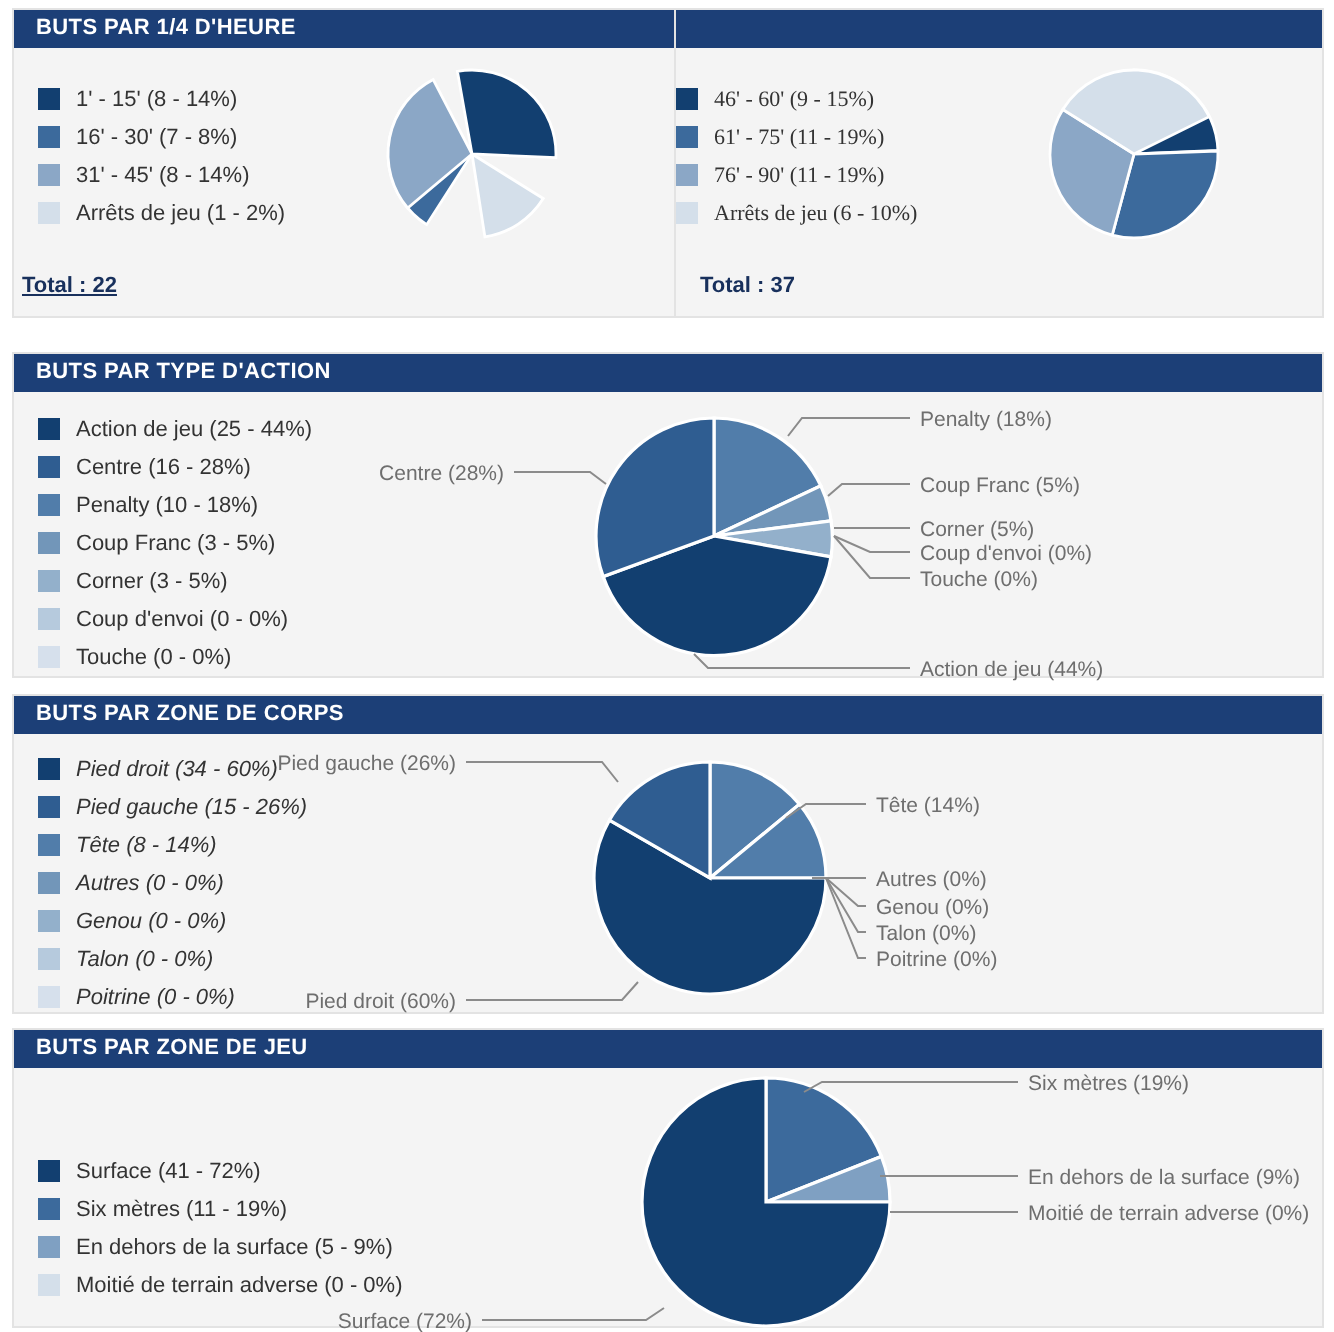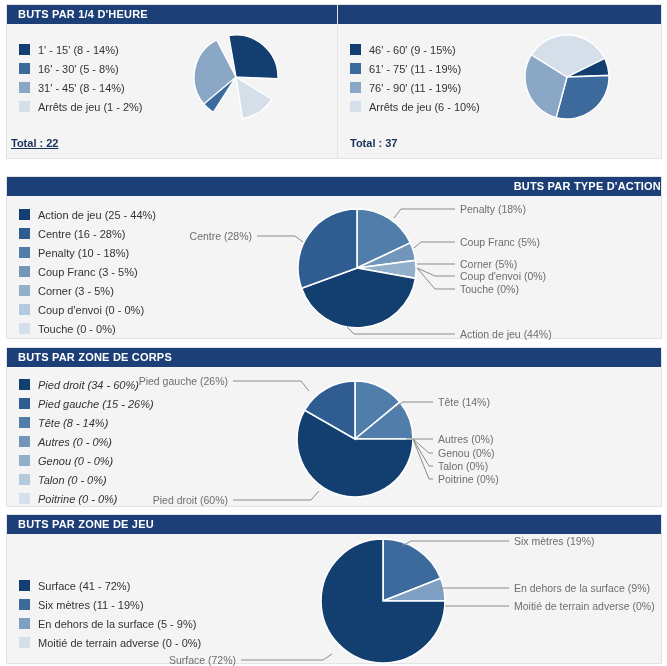--- a/index.html
+++ b/index.html
@@ -44,21 +44,21 @@
   <div class="card" style="left:6px;top:4px;width:379px;height:155px;">
     <div class="hdr">BUTS PAR 1/4 D'HEURE</div>
     <div class="body">
       <div class="legend" style="left:12px;top:16px;">
         <div class="lrow">
           <span class="sw" style="background:#123f70"></span>
           <span class="ltxt">1' - 15' (8 - 14%)</span>
         </div>
         <div class="lrow">
           <span class="sw" style="background:#3c6a9c"></span>
-          <span class="ltxt">16' - 30' (5 - 8%)</span>
+          <span class="ltxt">16' - 30' (7 - 8%)</span>
         </div>
         <div class="lrow">
           <span class="sw" style="background:#8ba7c6"></span>
           <span class="ltxt">31' - 45' (8 - 14%)</span>
         </div>
         <div class="lrow">
           <span class="sw" style="background:#d4dfea"></span>
           <span class="ltxt">Arrêts de jeu (1 - 2%)</span>
         </div>
       </div>
@@ -75,21 +75,21 @@
             <path d="M 0 0 L 0 -42 A 42 42 0 0 1 40.99 9.08 Z" fill="#8ba7c6" stroke="#ffffff" stroke-width="1.4" transform="rotate(-130)"></path>
           </g>
         </svg>
       </div>
     </div>
   </div>
 
   <div class="card" style="left:337px;top:4px;width:325px;height:155px;">
     <div class="hdr"></div>
     <div class="body">
-      <div class="legend" style="left:12px;top:16px;">
+      <div class="legend" style="left:0;top:16px;font-family:Liberation Serif, serif;">
         <div class="lrow">
           <span class="sw" style="background:#123f70"></span>
           <span class="ltxt">46' - 60' (9 - 15%)</span>
         </div>
         <div class="lrow">
           <span class="sw" style="background:#3c6a9c"></span>
           <span class="ltxt">61' - 75' (11 - 19%)</span>
         </div>
         <div class="lrow">
           <span class="sw" style="background:#8ba7c6"></span>
@@ -110,21 +110,21 @@
             <path d="M 0 0 L 0 -42 A 42 42 0 0 1 41.97 -1.76 Z" fill="#123f70" stroke="#ffffff" stroke-width="1.4" transform="rotate(0)"></path>
             <path d="M 0 0 L 0 -42 A 42 42 0 0 1 40.15 12.33 Z" fill="#3c6a9c" stroke="#ffffff" stroke-width="1.4" transform="rotate(88)"></path>
             <path d="M 0 0 L 0 -42 A 42 42 0 0 1 40.15 12.33 Z" fill="#8ba7c6" stroke="#ffffff" stroke-width="1.4" transform="rotate(195)"></path>
             <path d="M 0 0 L 0 -42 A 42 42 0 0 1 35.77 21.99 Z" fill="#d4dfea" stroke="#ffffff" stroke-width="1.4" transform="rotate(302)"></path>
           </g>
         </svg>
       </div>
     </div>
   </div>
 
-  <div class="card" style="left:6px;top:176px;width:656px;height:163px;text-align:right;">
+  <div class="card" style="left:6px;top:176px;width:656px;height:163px;">
     <div class="hdr">BUTS PAR TYPE D'ACTION</div>
     <div class="body">
       <div class="legend" style="left:12px;top:9px;">
         <div class="lrow">
           <span class="sw" style="background:#123f70"></span>
           <span class="ltxt">Action de jeu (25 - 44%)</span>
         </div>
         <div class="lrow">
           <span class="sw" style="background:#2f5d91"></span>
           <span class="ltxt">Centre (16 - 28%)</span>

